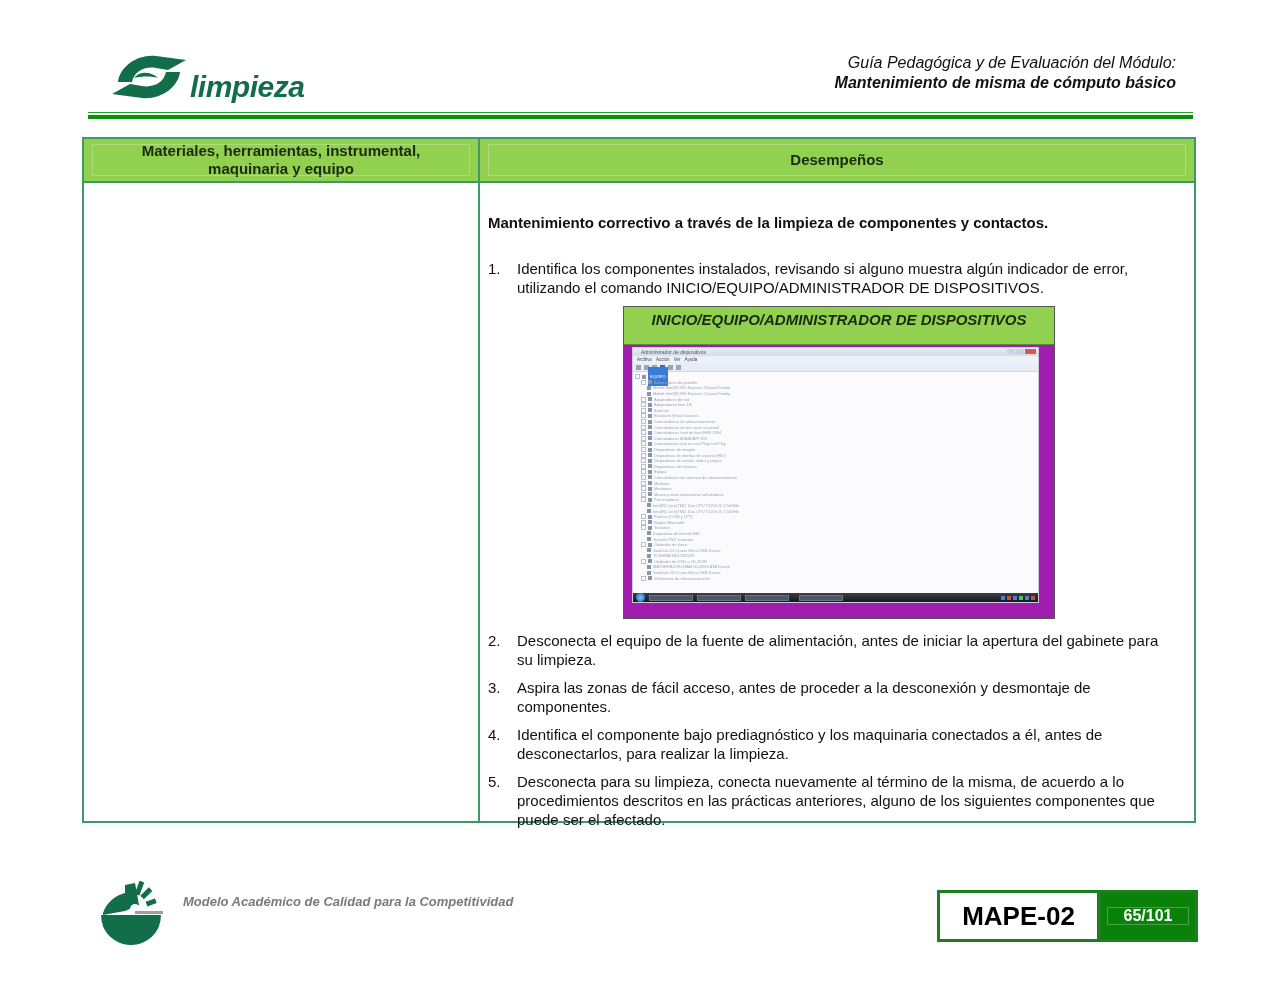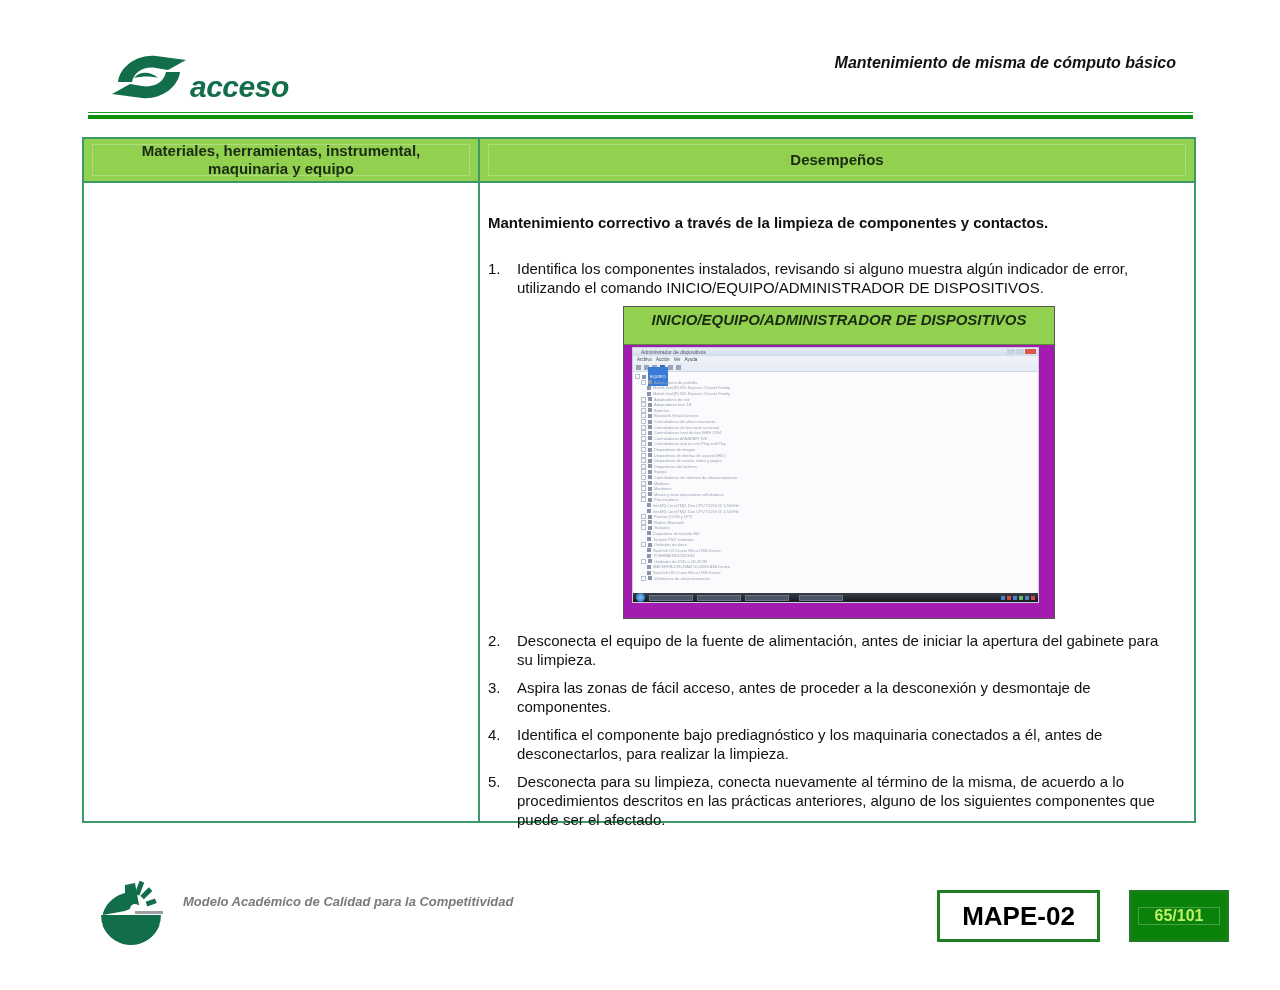--- a/index.html
+++ b/index.html
@@ -49,36 +49,37 @@
     .ss-task { height: 6px; background: #4b5565; width: 44px; border: 1px solid #6a7585; box-sizing: border-box; }
     .ss-tray { margin-left: auto; display: flex; gap: 2px; padding-right: 3px; }
     .ss-tray i { width: 4px; height: 4px; display: block; background: #4f7fd0; }
     .ss-tray i.r { background: #d04a4a; }
     .ss-tray i.g { background: #5fbf5f; }
 
     
     .footer-logo { position: absolute; left: 95px; top: 875px; width: 72px; height: 72px; }
     .footer-text { position: absolute; left: 183px; top: 894px; font-style: italic; font-weight: bold; font-size: 13px; color: #7a7a7a; }
     .code-box { position: absolute; left: 937px; top: 890px; width: 163px; height: 52px; border: 3px solid #1e7d1e; box-sizing: border-box; display: flex; align-items: center; justify-content: center; font-weight: bold; font-size: 26px; color: #000; background: #fff; }
-    .page-box { position: absolute; left: 1098px; top: 890px; width: 100px; height: 52px; border: 3px solid #1e7d1e; box-sizing: border-box; background: #0a820a; display: flex; align-items: center; justify-content: center; font-weight: bold; font-size: 16px; color: #bef264; margin-left: 31px; }
+    .page-box { position: absolute; left: 1098px; top: 890px; width: 100px; height: 52px; border: 3px solid #1e7d1e; box-sizing: border-box; background: #0a820a; display: flex; align-items: center; justify-content: center; font-weight: bold; font-size: 16px; color: #ffffff; }
     .page-box .inner { position: absolute; left: 6px; right: 6px; top: 14px; bottom: 14px; border: 1px solid rgba(255,255,255,0.25); }
   </style>
 </head>
 <body>
 
 <div class="logo">
   <svg width="74" height="50" viewBox="0 0 74 50" style="position:absolute;left:0;top:2px;">
     <path d="M6 30 C 8 14, 26 2, 44 4 L 74 8 L 56 18 L 44 16 C 32 14, 22 20, 20 30 Z" fill="#126e4a"></path>
     <path d="M68 20 C 66 36, 48 48, 30 46 L 0 42 L 18 32 L 30 34 C 42 36, 52 30, 54 20 Z" fill="#126e4a"></path>
     <path d="M22 26 C 28 18, 40 20, 46 26 C 40 24, 30 24, 22 26 Z" fill="#126e4a"></path>
   </svg>
-  <span class="logo-word">acceso</span>
+  <span class="logo-word">limpieza</span>
 </div>
 
 <div class="header-title">
+  <div>Guía Pedagógica y de Evaluación del Módulo:</div>
   <div class="sub">Mantenimiento de misma de cómputo básico</div>
 </div>
 <div class="rule-thin"></div>
 <div class="rule-thick"></div>
 
 <div class="table">
   <div class="th th-right">
     <div class="inner-line"></div>
     <span>Desempeños</span>
   </div>

